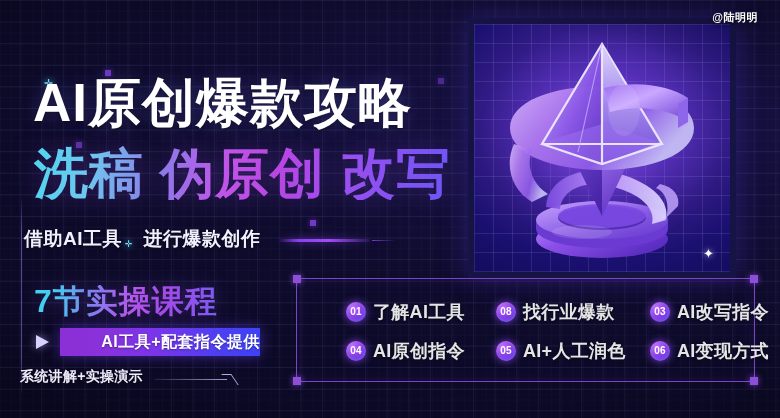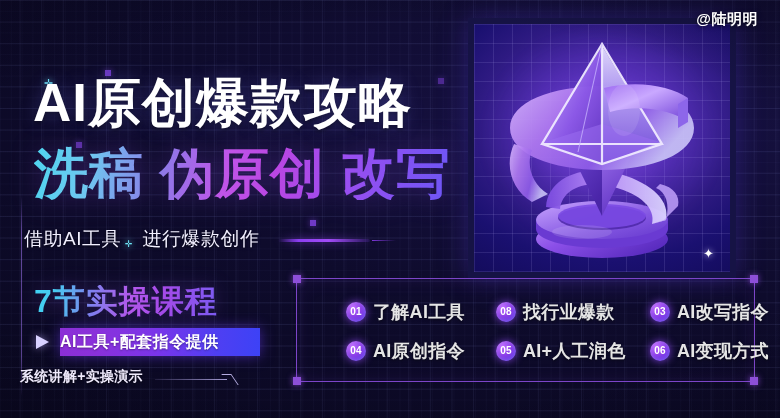--- a/index.html
+++ b/index.html
@@ -52,21 +52,21 @@
   }
   .subtitle{
     position:absolute;left:34px;top:146px;
     font-size:54px;line-height:1;font-weight:700;letter-spacing:1px;white-space:nowrap;
     background:linear-gradient(100deg,#4fd6ef 0%, #6fc6f0 14%, #8a7ce8 30%, #c054e8 46%,#b946e2 58%, #9a4ef0 74%, #6c56f5 100%);
     -webkit-background-clip:text;background-clip:text;color:transparent;
     filter:drop-shadow(0 0 14px rgba(150,80,240,.35));
   }
   .line3{
     position:absolute;left:24px;top:226px;
-    font-size:19px;font-weight:400;color:#f2f0ff;letter-spacing:.5px;white-space:nowrap;
+    font-size:19px;font-weight:700;color:#f2f0ff;letter-spacing:.5px;white-space:nowrap;
     text-shadow:0 1px 3px rgba(0,0,0,.6);
   }
   .line3 .gap{display:inline-block;width:10px;}
   .deco-line{
     position:absolute;left:278px;top:239px;width:92px;height:3px;
     background:linear-gradient(90deg, rgba(150,70,250,0) 0%, #8b3ef0 22%, #a24cf8 55%, rgba(110,60,230,.15) 100%);
     border-radius:2px;
     filter:drop-shadow(0 0 4px rgba(150,70,250,.7));
   }
   .deco-line2{
@@ -90,21 +90,21 @@
     position:absolute;left:14px;top:7px;width:0;height:0;
     border-left:13px solid #d9d2ff;
     border-top:7px solid transparent;
     border-bottom:7px solid transparent;
     filter:drop-shadow(0 0 4px rgba(190,170,255,.6));
   }
   .cta-bar{
     position:absolute;left:38px;top:0;right:0;height:28px;
     background:linear-gradient(90deg,#8b2fd6 0%, #8a31da 18%, #7a35ea 48%, #4f3ff2 78%, #3d42f6 100%);
     box-shadow:0 0 14px rgba(105,60,240,.55);
-    display:flex;align-items:center;justify-content:flex-start;
+    display:flex;align-items:center;justify-content:flex-end;
   }
   .cta-bar span{
     font-size:16px;font-weight:700;color:#ffffff;letter-spacing:.5px;white-space:nowrap;
     text-shadow:0 1px 2px rgba(0,0,0,.35);
   }
   .cta-glow{
     position:absolute;left:26px;top:-4px;width:220px;height:36px;
     background:linear-gradient(90deg, rgba(140,50,220,.35), rgba(70,65,245,.3));
     filter:blur(10px);z-index:-1;
   }
@@ -153,21 +153,21 @@
   }
   .hero svg{position:absolute;inset:0;}
   .spark{
     position:absolute;color:#fff;font-size:13px;line-height:1;
     text-shadow:0 0 6px rgba(210,200,255,.95);
   }
 
   
   .wm{
     position:absolute;right:22px;top:10px;
-    font-size:15px;font-weight:700;color:#ffffff;letter-spacing:.5px;
+    font-size:11px;font-weight:700;color:#ffffff;letter-spacing:.5px;
     text-shadow:0 1px 4px rgba(0,0,0,.8);
     z-index:9;
   }
 
   
   .cframe{
     position:absolute;left:296px;top:278px;width:459px;height:104px;
     border:1.5px solid #7c45c8;
     box-shadow:inset 0 0 18px rgba(90,40,160,.18);
   }

